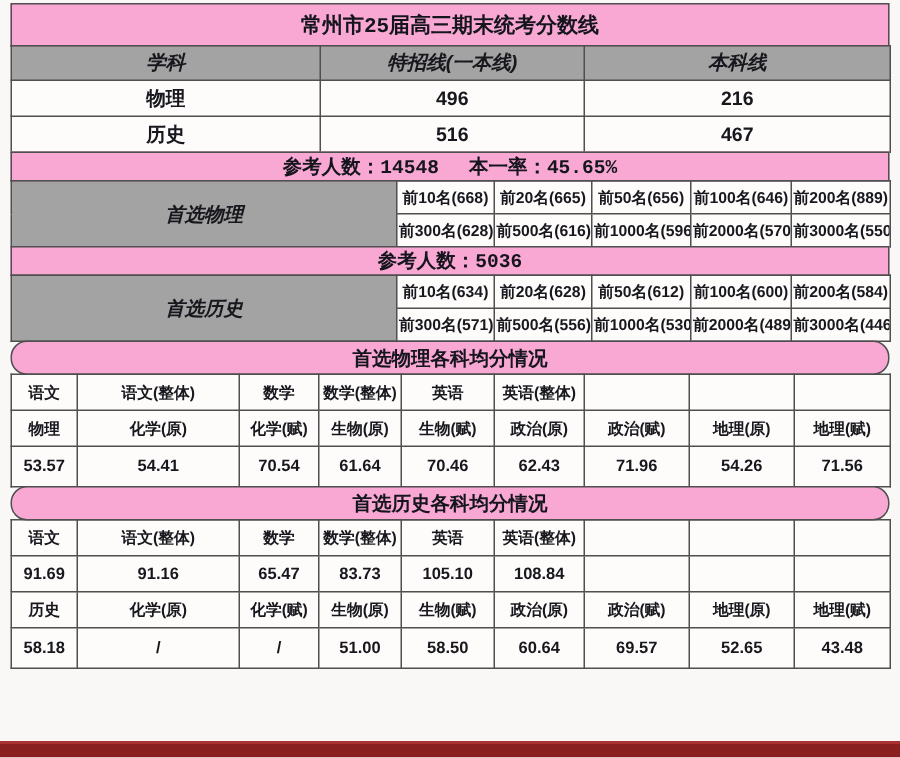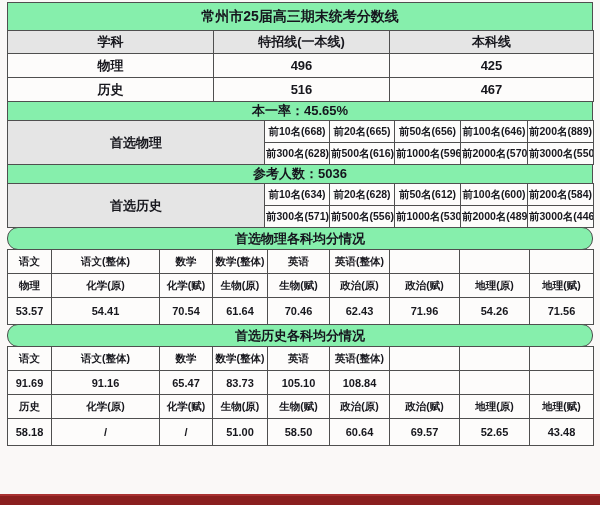--- a/index.html
+++ b/index.html
@@ -3,34 +3,34 @@
 <meta charset="utf-8">
 <style>
   html,body{margin:0;padding:0;}
   .page{
     position:relative;width:600px;height:505px;background:#faf8f7;overflow:hidden;
     font-family:"Liberation Sans","DejaVu Sans",sans-serif;
   }
   .sheet{position:absolute;left:7px;top:2px;width:586px;}
   .bar{
     box-sizing:border-box;border:1px solid #4f4f4f;margin-top:-1px;
-    background:#86efac;display:flex;align-items:center;justify-content:center;
-    font-weight:bold;color:#15151d;
+    background:#f9a8d4;display:flex;align-items:center;justify-content:center;
+    font-weight:bold;color:#15151d;font-family:Liberation Mono, monospace;
   }
   .bar-title{height:29px;font-size:14px;margin-top:0;}
   .bar-info{height:20px;font-size:13px;gap:20px;}
   .bar-sec{height:23px;font-size:13px;border-radius:11px;}
   table.t{
     width:100%;border-collapse:collapse;table-layout:fixed;margin-top:-1px;
   }
   table.t td{
     box-sizing:border-box;border:1px solid #4f4f4f;text-align:center;vertical-align:middle;
     font-weight:bold;color:#17171d;padding:0 1px;overflow:hidden;white-space:nowrap;
   }
-  .g{background:#e5e5e5;}
+  .g{background:#a3a3a3;font-style:italic;}
   .w{background:#fdfcfb;}
   .t1 td{height:24px;font-size:13px;}
   .t1 tr.hd td{height:23px;}
   .rank td{height:22px;font-size:10.5px;}
   .rank td.label{font-size:13px;}
   .avg td{height:24px;font-size:10.5px;}
   .avg tr.vals td{font-size:11px;}
   .avg tr.last td{height:27px;margin-top:44px;}
   .red-bar{position:absolute;left:0;bottom:0;width:600px;height:9px;background:#8a1f1f;border-top:2px solid #a93131;box-sizing:content-box;}
 </style>
@@ -50,31 +50,32 @@
         </colgroup>
       <tbody>
         <tr class="hd">
           <td class="g">学科</td>
           <td class="g">特招线(一本线)</td>
           <td class="g">本科线</td>
         </tr>
         <tr>
           <td class="w">物理</td>
           <td class="w">496</td>
-          <td class="w">425</td>
+          <td class="w">216</td>
         </tr>
         <tr>
           <td class="w">历史</td>
           <td class="w">516</td>
           <td class="w">467</td>
         </tr>
       </tbody>
     </table>
 
     <div class="bar bar-info">
+      <span>参考人数：14548</span>
       <span>本一率：45.65%</span>
     </div>
 
     <table class="t rank">
       <colgroup>
           <col style="width:257px">
           <col style="width:65px">
           <col style="width:65px">
           <col style="width:66px">
           <col style="width:67px">

